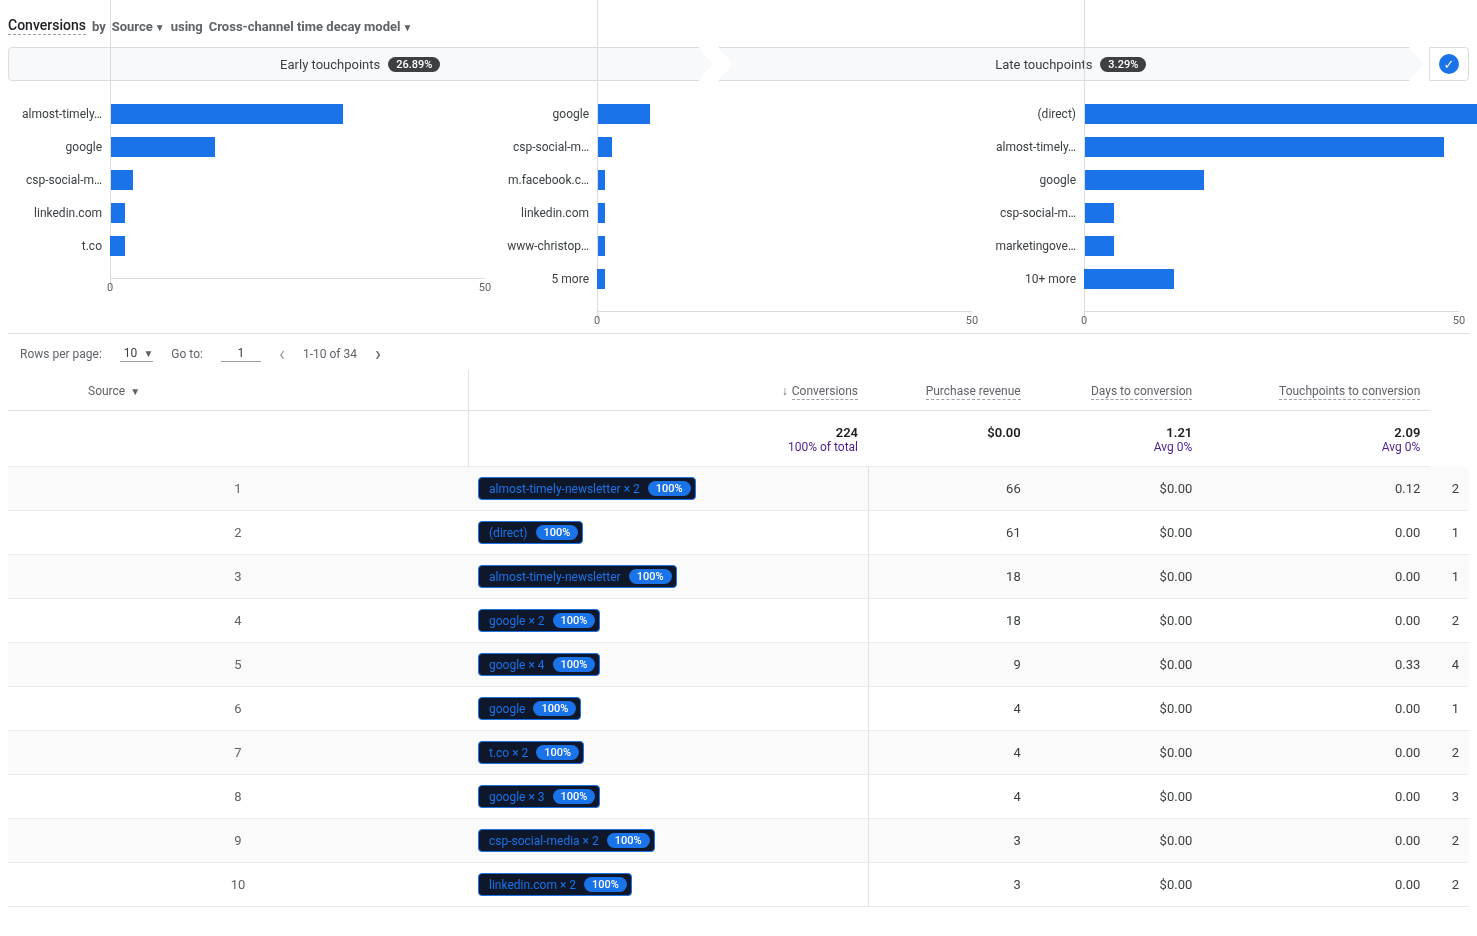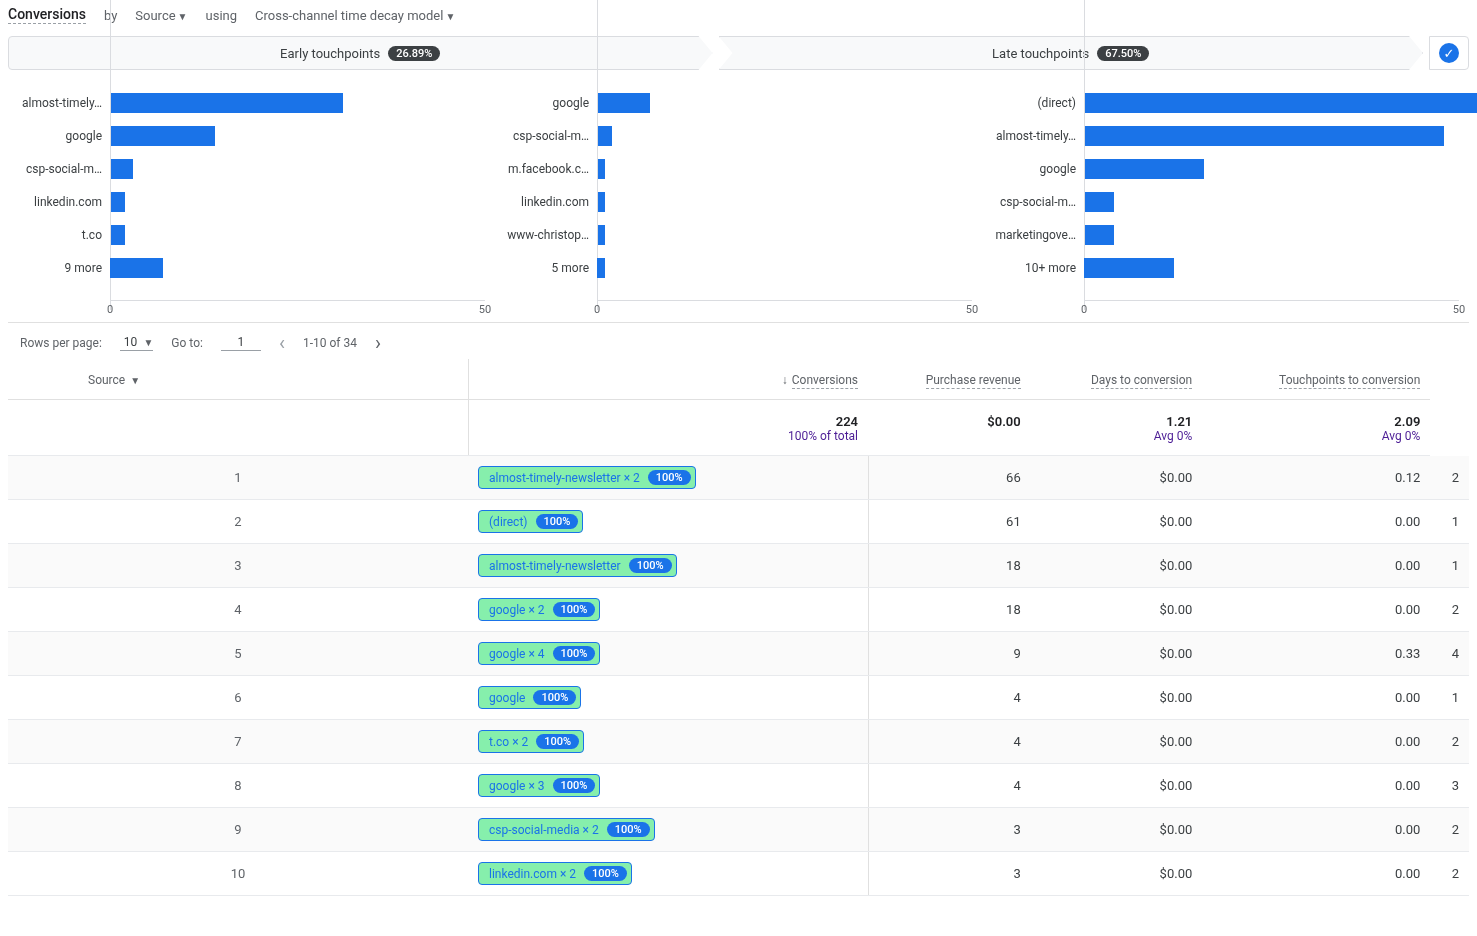--- a/index.html
+++ b/index.html
@@ -1,20 +1,20 @@
 <!DOCTYPE html>
 <html><head>
 <meta charset="utf-8">
 <style>
   * { box-sizing: border-box; }
   html, body { margin:0; padding:0; font-family: "Google Sans", Roboto, "Helvetica Neue", Arial, sans-serif; font-size:13px; color:#3c4043; background:#fff; }
-  .page { width:1477px; padding:0 8px 20px; }
+  .page { width:1477px; padding:11px 8px 20px; }
   .header { display:flex; align-items:center; gap:6px; padding:6px 0 8px 0; font-size:14px; }
   .header .dashed { border-bottom:1px dashed #9aa0a6; padding-bottom:1px; font-weight:500; color:#202124;}
-  .header .sm { font-size:13px; font-weight:400; color:#5f6368;margin-left:12px;}
+  .header .sm { font-size:13px; font-weight:700; color:#5f6368;}
   .chev { font-size:10px; color:#5f6368; margin-left:2px; }
   .tabs { display:flex; gap:6px; margin-top:4px; }
   .tab {
     flex:1; height:34px; display:flex; align-items:center; justify-content:center; gap:8px;
     background:#f8f9fa; border:1px solid #dadce0; font-size:13px; color:#3c4043; position:relative;
     clip-path: polygon(0 0, calc(100% - 14px) 0, 100% 50%, calc(100% - 14px) 100%, 0 100%, 14px 50%);
   }
   .tab:first-child { clip-path: polygon(0 0, calc(100% - 14px) 0, 100% 50%, calc(100% - 14px) 100%, 0 100%); border-radius:4px 0 0 4px; }
   .pill { background:#3c4043; color:#fff; border-radius:10px; padding:1px 8px; font-size:11px; font-weight:500;}
   .check-cap { width:40px; height:34px; border:1px solid #dadce0; border-radius:0 4px 4px 0; display:flex; align-items:center; justify-content:center; background:#fff;}
@@ -39,21 +39,21 @@
   thead th { font-weight:400; font-size:12px; color:#5f6368; padding:14px 10px 12px; border-bottom:1px solid #e0e0e0; text-align:right; vertical-align:bottom;}
   thead th .dashed-h { border-bottom:1px dashed #9aa0a6; padding-bottom:1px;}
   thead th:first-child { text-align:left; padding-left:80px;}
   tbody tr.summary td { font-weight:600; color:#202124; font-size:13px; text-align:right; padding:14px 10px 0;}
   tbody tr.summary-sub td { font-weight:400; color:#4c1d95; font-size:12px; text-align:right; padding:0 10px 12px; border-bottom:1px solid #e8eaed;}
   tbody tr.summary td:first-child, tbody tr.summary-sub td:first-child { text-align:left;}
   tbody tr.data td { font-size:13px; color:#3c4043; text-align:right; padding:10px 10px; border-bottom:1px solid #e8eaed;}
   tbody tr.data:nth-child(odd) { background:#fafafa;}
   tbody tr.data td.idx { width:60px; text-align:center; color:#5f6368;}
   tbody tr.data td.src { text-align:left; width:400px;}
-  .chip { display:inline-flex; align-items:center; gap:8px; border:1px solid #1a73e8; border-radius:4px; padding:3px 4px 3px 10px; font-size:12px; color:#1a73e8; background:#86efac;}
+  .chip { display:inline-flex; align-items:center; gap:8px; border:1px solid #1a73e8; border-radius:4px; padding:3px 4px 3px 10px; font-size:12px; color:#1a73e8; background:#0f172a;}
   .chip .badge { background:#1a73e8; color:#fff; border-radius:10px; padding:1px 8px; font-size:11px; font-weight:500;}
   .arrow-down { font-size:12px; margin-right:4px;}
   .col1 { width:460px; border-right:1px solid #e0e0e0;}
 </style>
 </head>
 <body>
 
 <div class="page">
 
   <div class="header">
@@ -64,21 +64,21 @@
     <span class="sm"><span>Cross-channel time decay model</span><span class="chev">▼</span></span>
   </div>
 
   <div class="tabs">
     <div class="tab">
       <span>Early touchpoints</span>
       <span class="pill">26.89%</span>
     </div>
     <div class="tab">
       <span>Late touchpoints</span>
-      <span class="pill">67.50%</span>
+      <span class="pill">3.29%</span>
     </div>
     <div class="check-cap">
       <div class="check-circle">✓</div>
     </div>
   </div>
 
   <div class="charts" id="charts">
       <div class="chart-col">
         <div class="chart-row">
           <div class="chart-label">almost-timely…</div>
@@ -101,26 +101,20 @@
         <div class="chart-row">
           <div class="chart-label">linkedin.com</div>
           <div class="chart-track">
             <div class="bar" style="width: 4%;"></div>
           </div>
         </div>
         <div class="chart-row">
           <div class="chart-label">t.co</div>
           <div class="chart-track">
             <div class="bar" style="width: 4%;"></div>
-          </div>
-        </div>
-        <div class="chart-row">
-          <div class="chart-label">9 more</div>
-          <div class="chart-track">
-            <div class="bar" style="width: 14%;"></div>
           </div>
         </div>
         <div class="axis-row">
           <div class="axis-spacer"></div>
           <div class="axis-line">
             <span class="tick" style="left: 0%;">0</span>
             <span class="tick" style="left: 100%;">50</span>
           </div>
         </div>
       </div>

